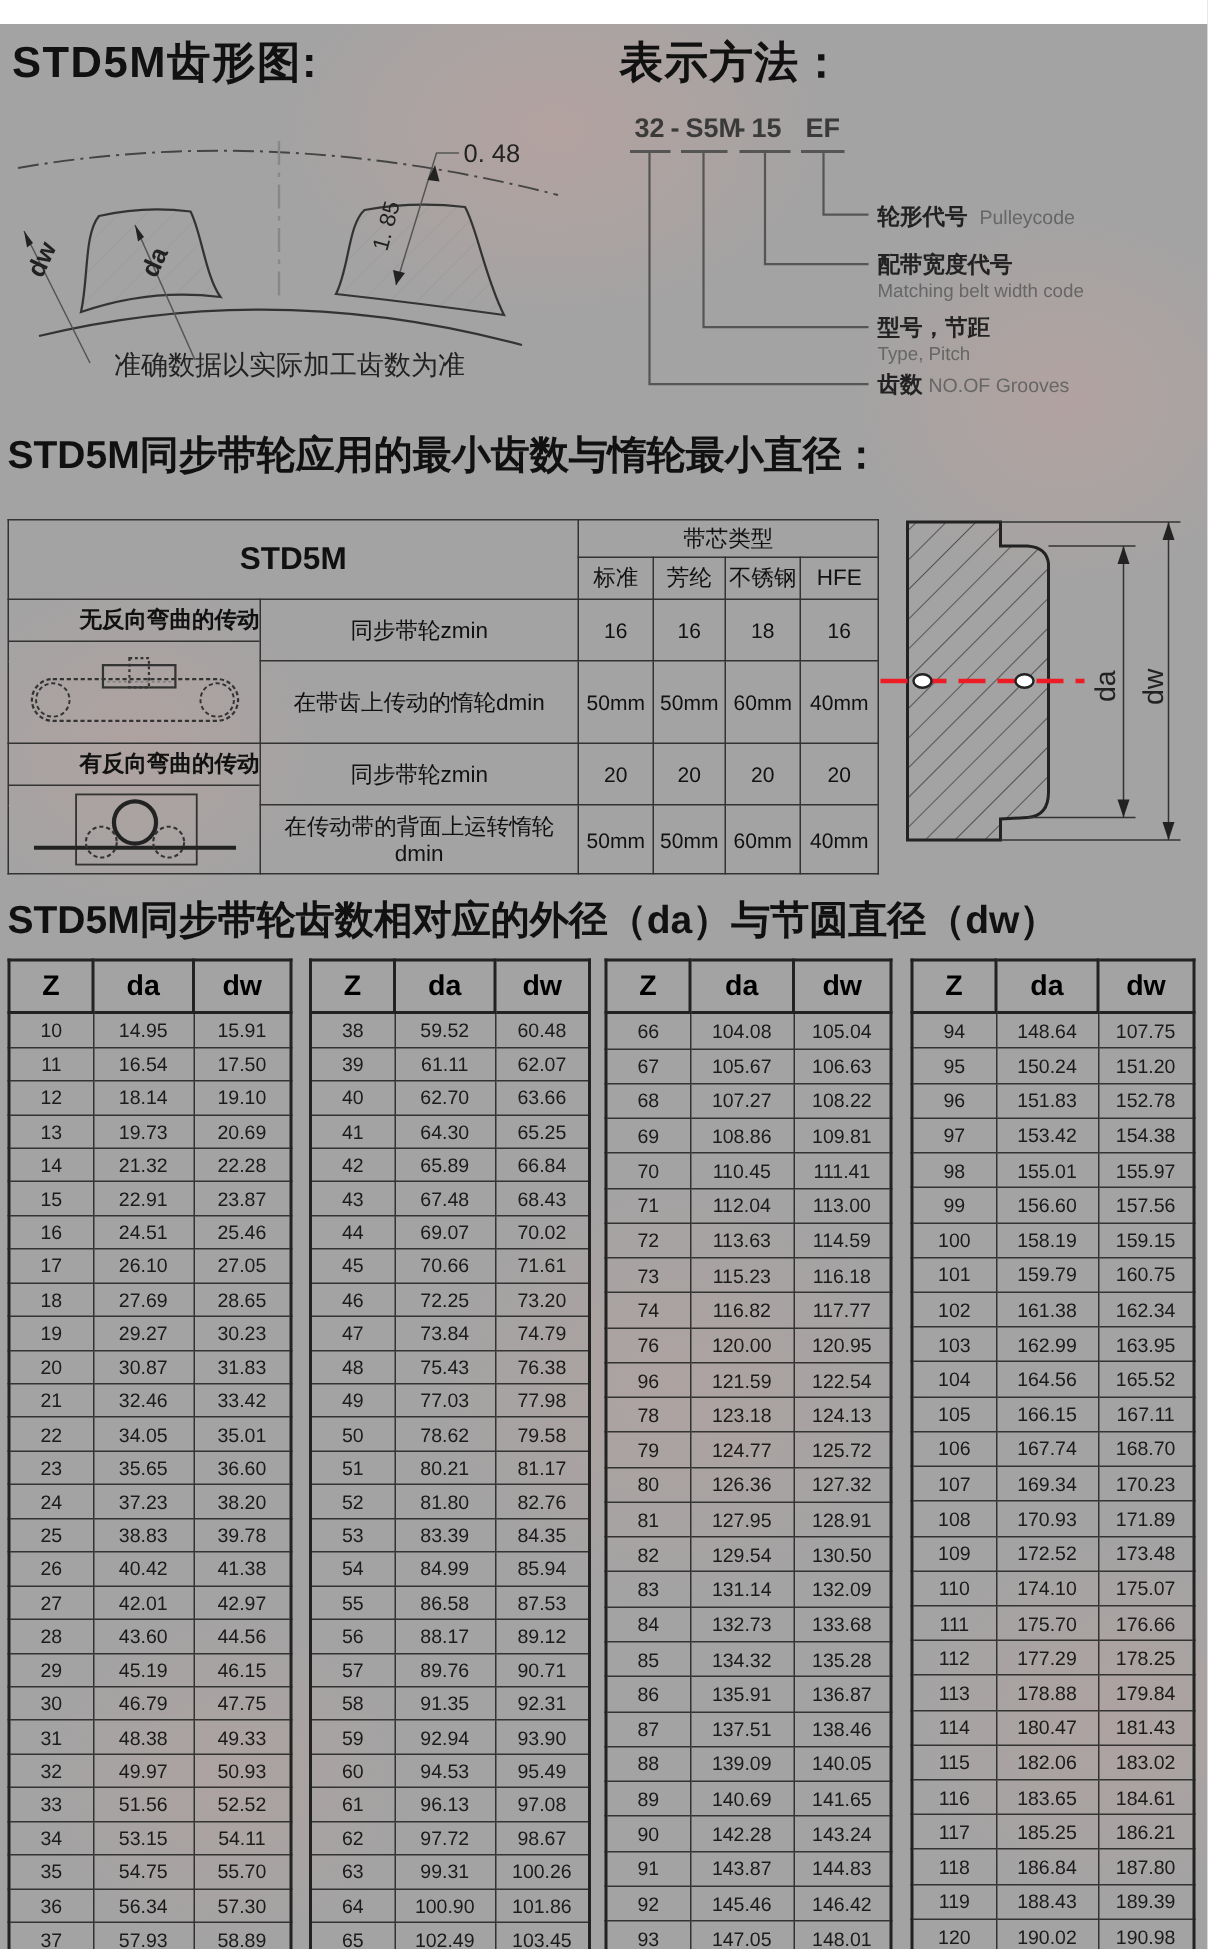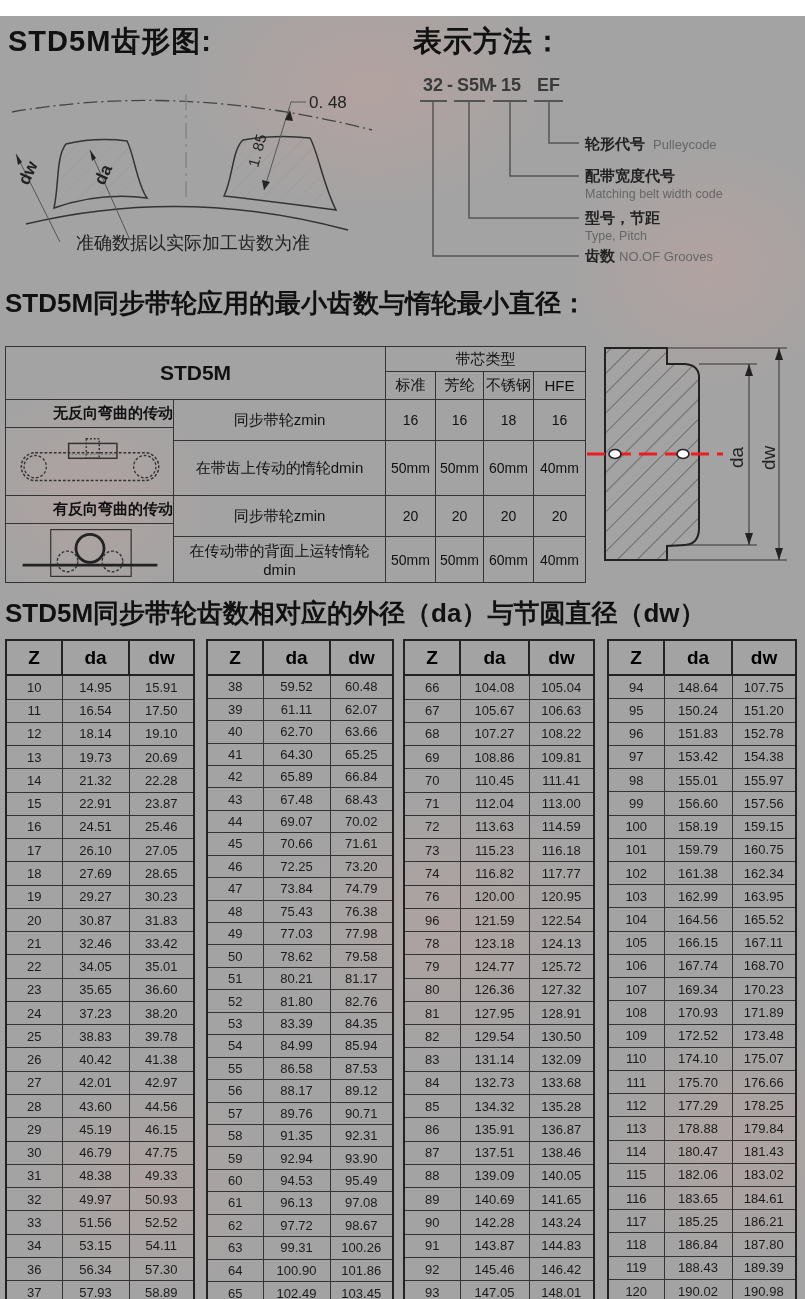--- a/index.html
+++ b/index.html
@@ -371,20 +371,25 @@
             <td>33</td>
             <td>51.56</td>
             <td>52.52</td>
           </tr>
           <tr>
             <td>34</td>
             <td>53.15</td>
             <td>54.11</td>
           </tr>
           <tr>
+            <td>35</td>
+            <td>54.75</td>
+            <td>55.70</td>
+          </tr>
+          <tr>
             <td>36</td>
             <td>56.34</td>
             <td>57.30</td>
           </tr>
           <tr>
             <td>37</td>
             <td>57.93</td>
             <td>58.89</td>
           </tr>
         </tbody>

